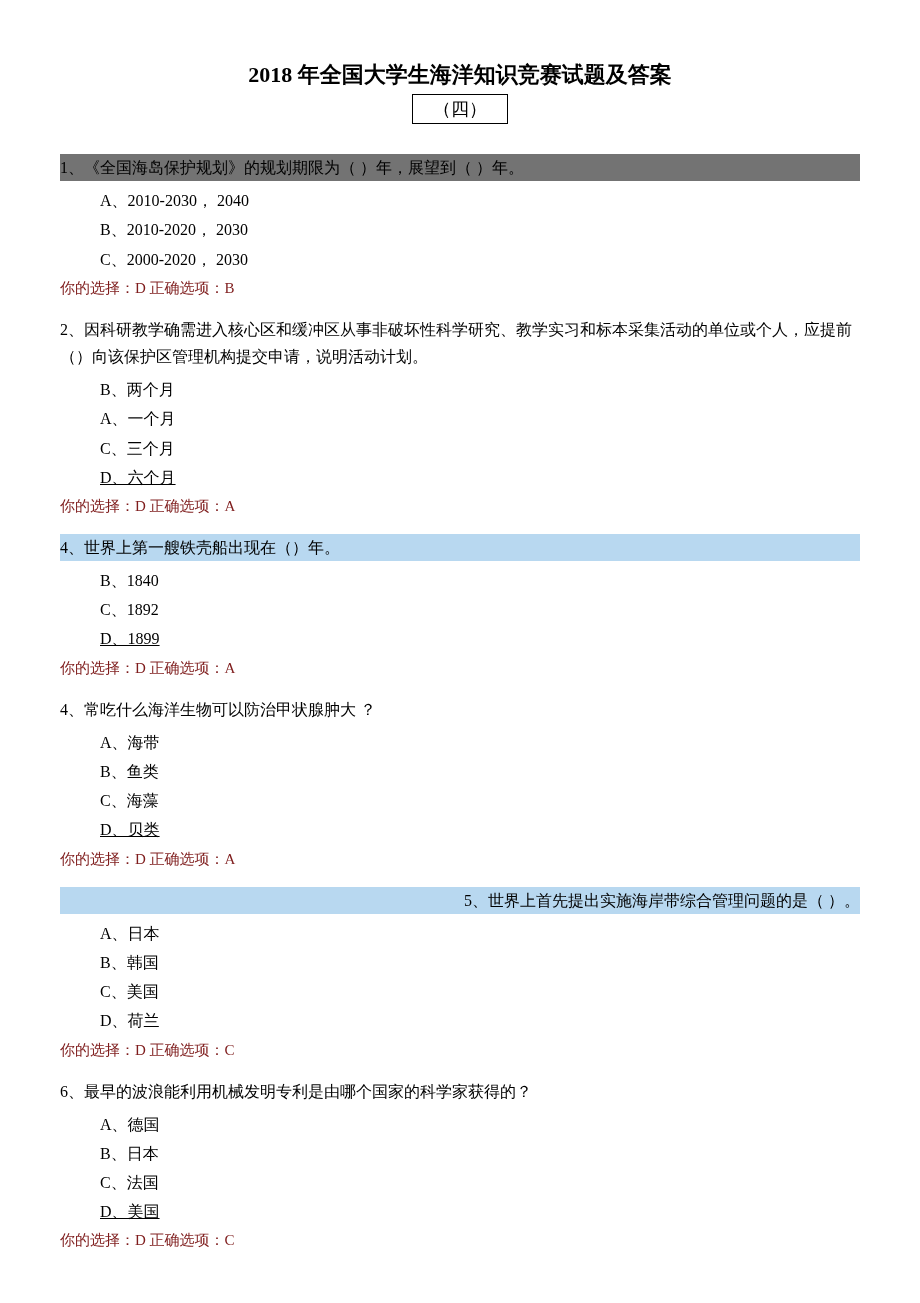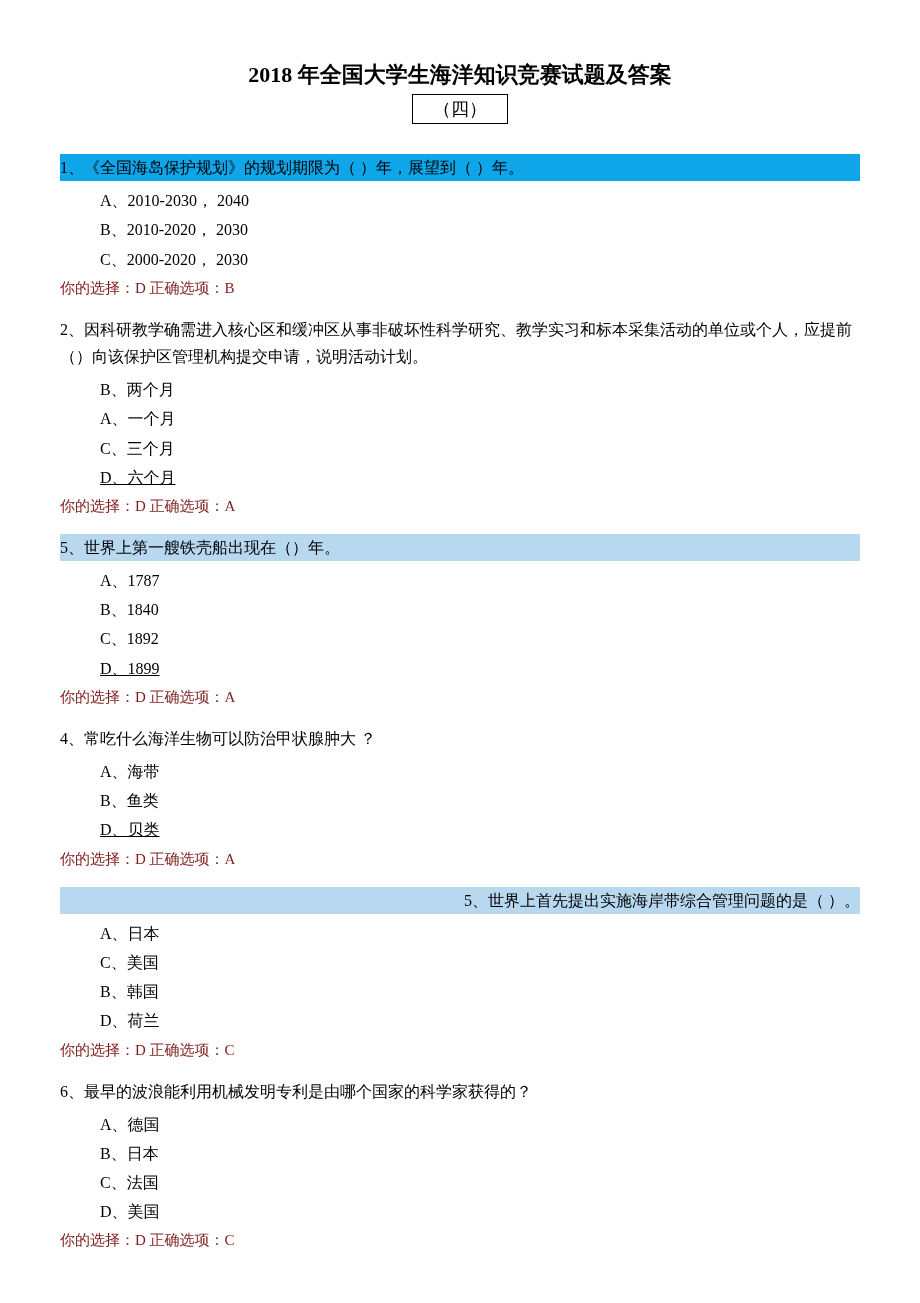--- a/index.html
+++ b/index.html
@@ -55,61 +55,61 @@
 </head>
 <body>
 
 
 
 <div class="page-title">2018 年全国大学生海洋知识竞赛试题及答案</div>
 <div class="page-subtitle">（四）</div>
 
 <div id="questions-container">
     <div class="question-block">
-      <div class="question-text" style="background-color: #0ea5e9;">1、《全国海岛保护规划》的规划期限为（   ）年，展望到（   ）年。</div>
+      <div class="question-text" style="background-color: #737373;">1、《全国海岛保护规划》的规划期限为（   ）年，展望到（   ）年。</div>
       <div class="option">A、2010-2030，  2040</div>
       <div class="option">B、2010-2020，  2030</div>
       <div class="option">C、2000-2020，  2030</div>
       <div class="answer-line">你的选择：D  正确选项：B</div>
     </div>
     <div class="question-block">
       <div class="question-text">2、因科研教学确需进入核心区和缓冲区从事非破坏性科学研究、教学实习和标本采集活动的单位或个人，应提前（）向该保护区管理机构提交申请，说明活动计划。</div>
       <div class="option">B、两个月</div>
       <div class="option">A、一个月</div>
       <div class="option">C、三个月</div>
       <div class="option" style="text-decoration: underline;">D、六个月</div>
       <div class="answer-line">你的选择：D  正确选项：A</div>
     </div>
     <div class="question-block">
-      <div class="question-text" style="background-color: rgb(184, 216, 240);">5、世界上第一艘铁壳船出现在（）年。</div>
-      <div class="option">A、1787</div>
+      <div class="question-text" style="background-color: rgb(184, 216, 240);">4、世界上第一艘铁壳船出现在（）年。</div>
       <div class="option">B、1840</div>
       <div class="option">C、1892</div>
       <div class="option" style="text-decoration: underline;">D、1899</div>
       <div class="answer-line">你的选择：D  正确选项：A</div>
     </div>
     <div class="question-block">
       <div class="question-text">4、常吃什么海洋生物可以防治甲状腺肿大   ？</div>
       <div class="option">A、海带</div>
       <div class="option">B、鱼类</div>
+      <div class="option">C、海藻</div>
       <div class="option" style="text-decoration: underline;">D、贝类</div>
       <div class="answer-line">你的选择：D  正确选项：A</div>
     </div>
     <div class="question-block">
       <div class="question-text" style="background-color: rgb(184, 216, 240); text-align: right;">5、世界上首先提出实施海岸带综合管理问题的是（        ）。</div>
       <div class="option">A、日本</div>
+      <div class="option">B、韩国</div>
       <div class="option">C、美国</div>
-      <div class="option">B、韩国</div>
       <div class="option" style="">D、荷兰</div>
       <div class="answer-line">你的选择：D  正确选项：C</div>
     </div>
     <div class="question-block">
       <div class="question-text">6、最早的波浪能利用机械发明专利是由哪个国家的科学家获得的？</div>
       <div class="option">A、德国</div>
       <div class="option">B、日本</div>
       <div class="option">C、法国</div>
-      <div class="option" style="">D、美国</div>
+      <div class="option" style="text-decoration: underline;">D、美国</div>
       <div class="answer-line">你的选择：D  正确选项：C</div>
     </div>
   </div>
 
 
 
 
 </body></html>

